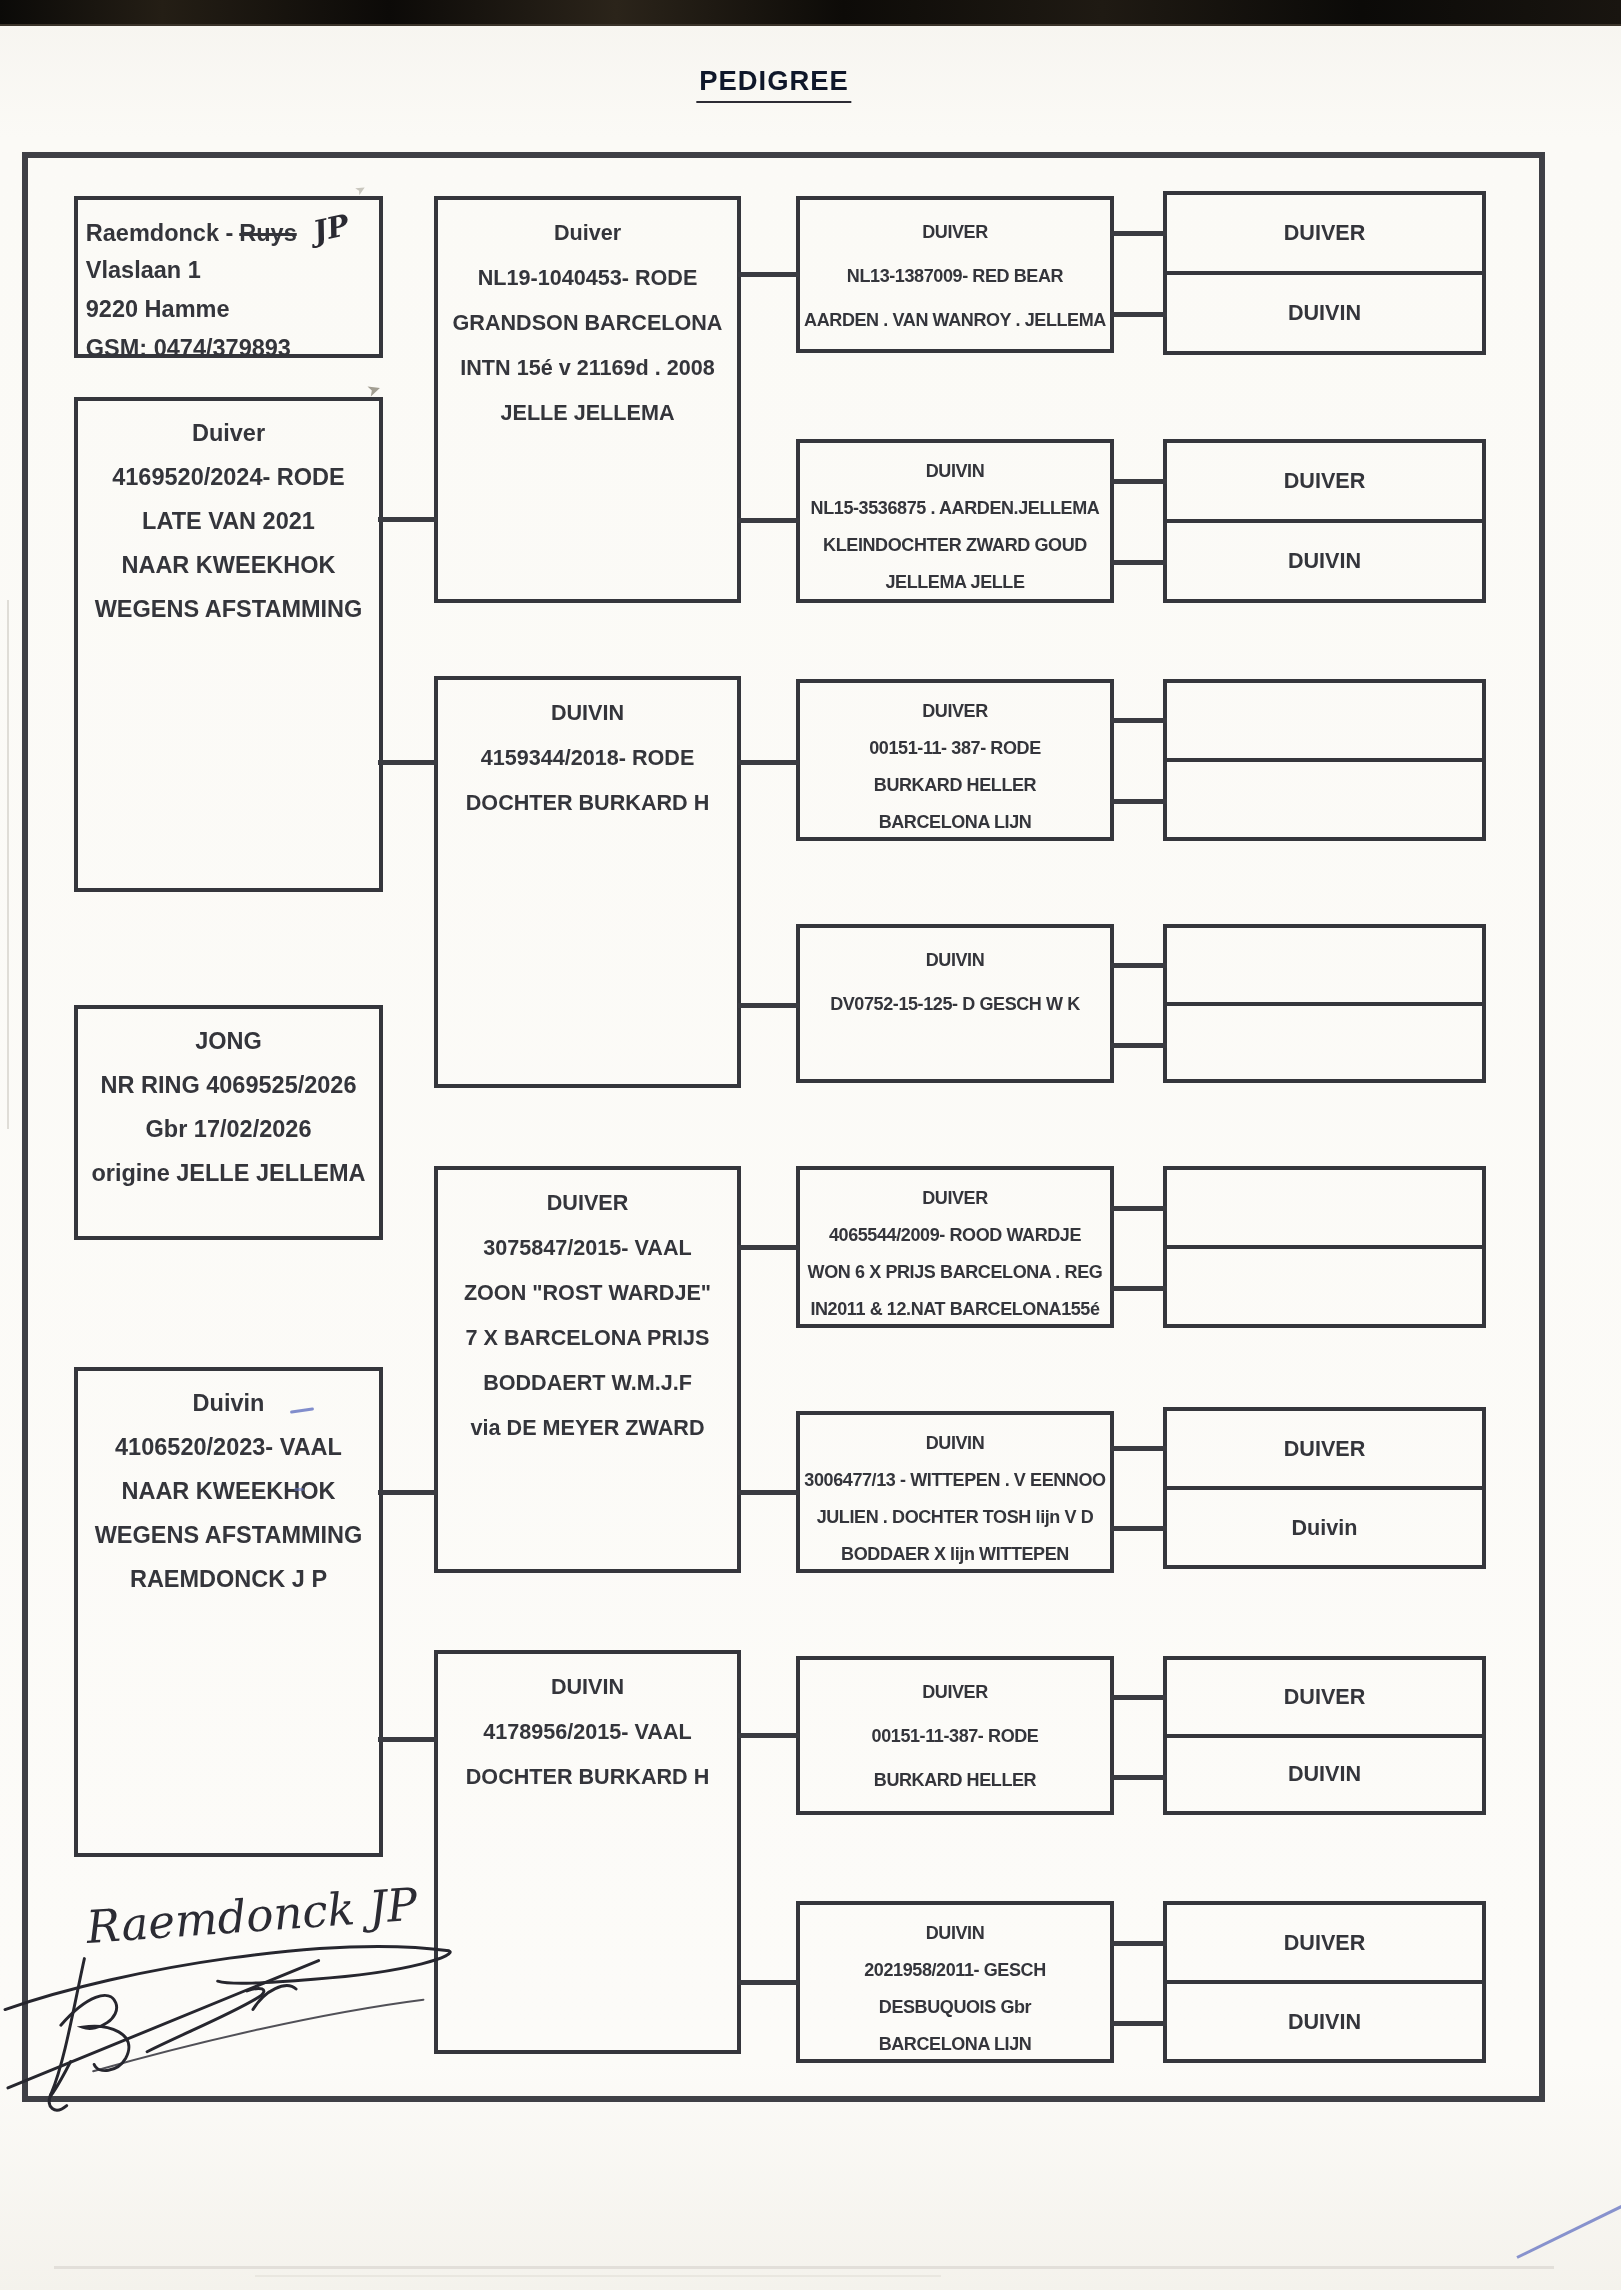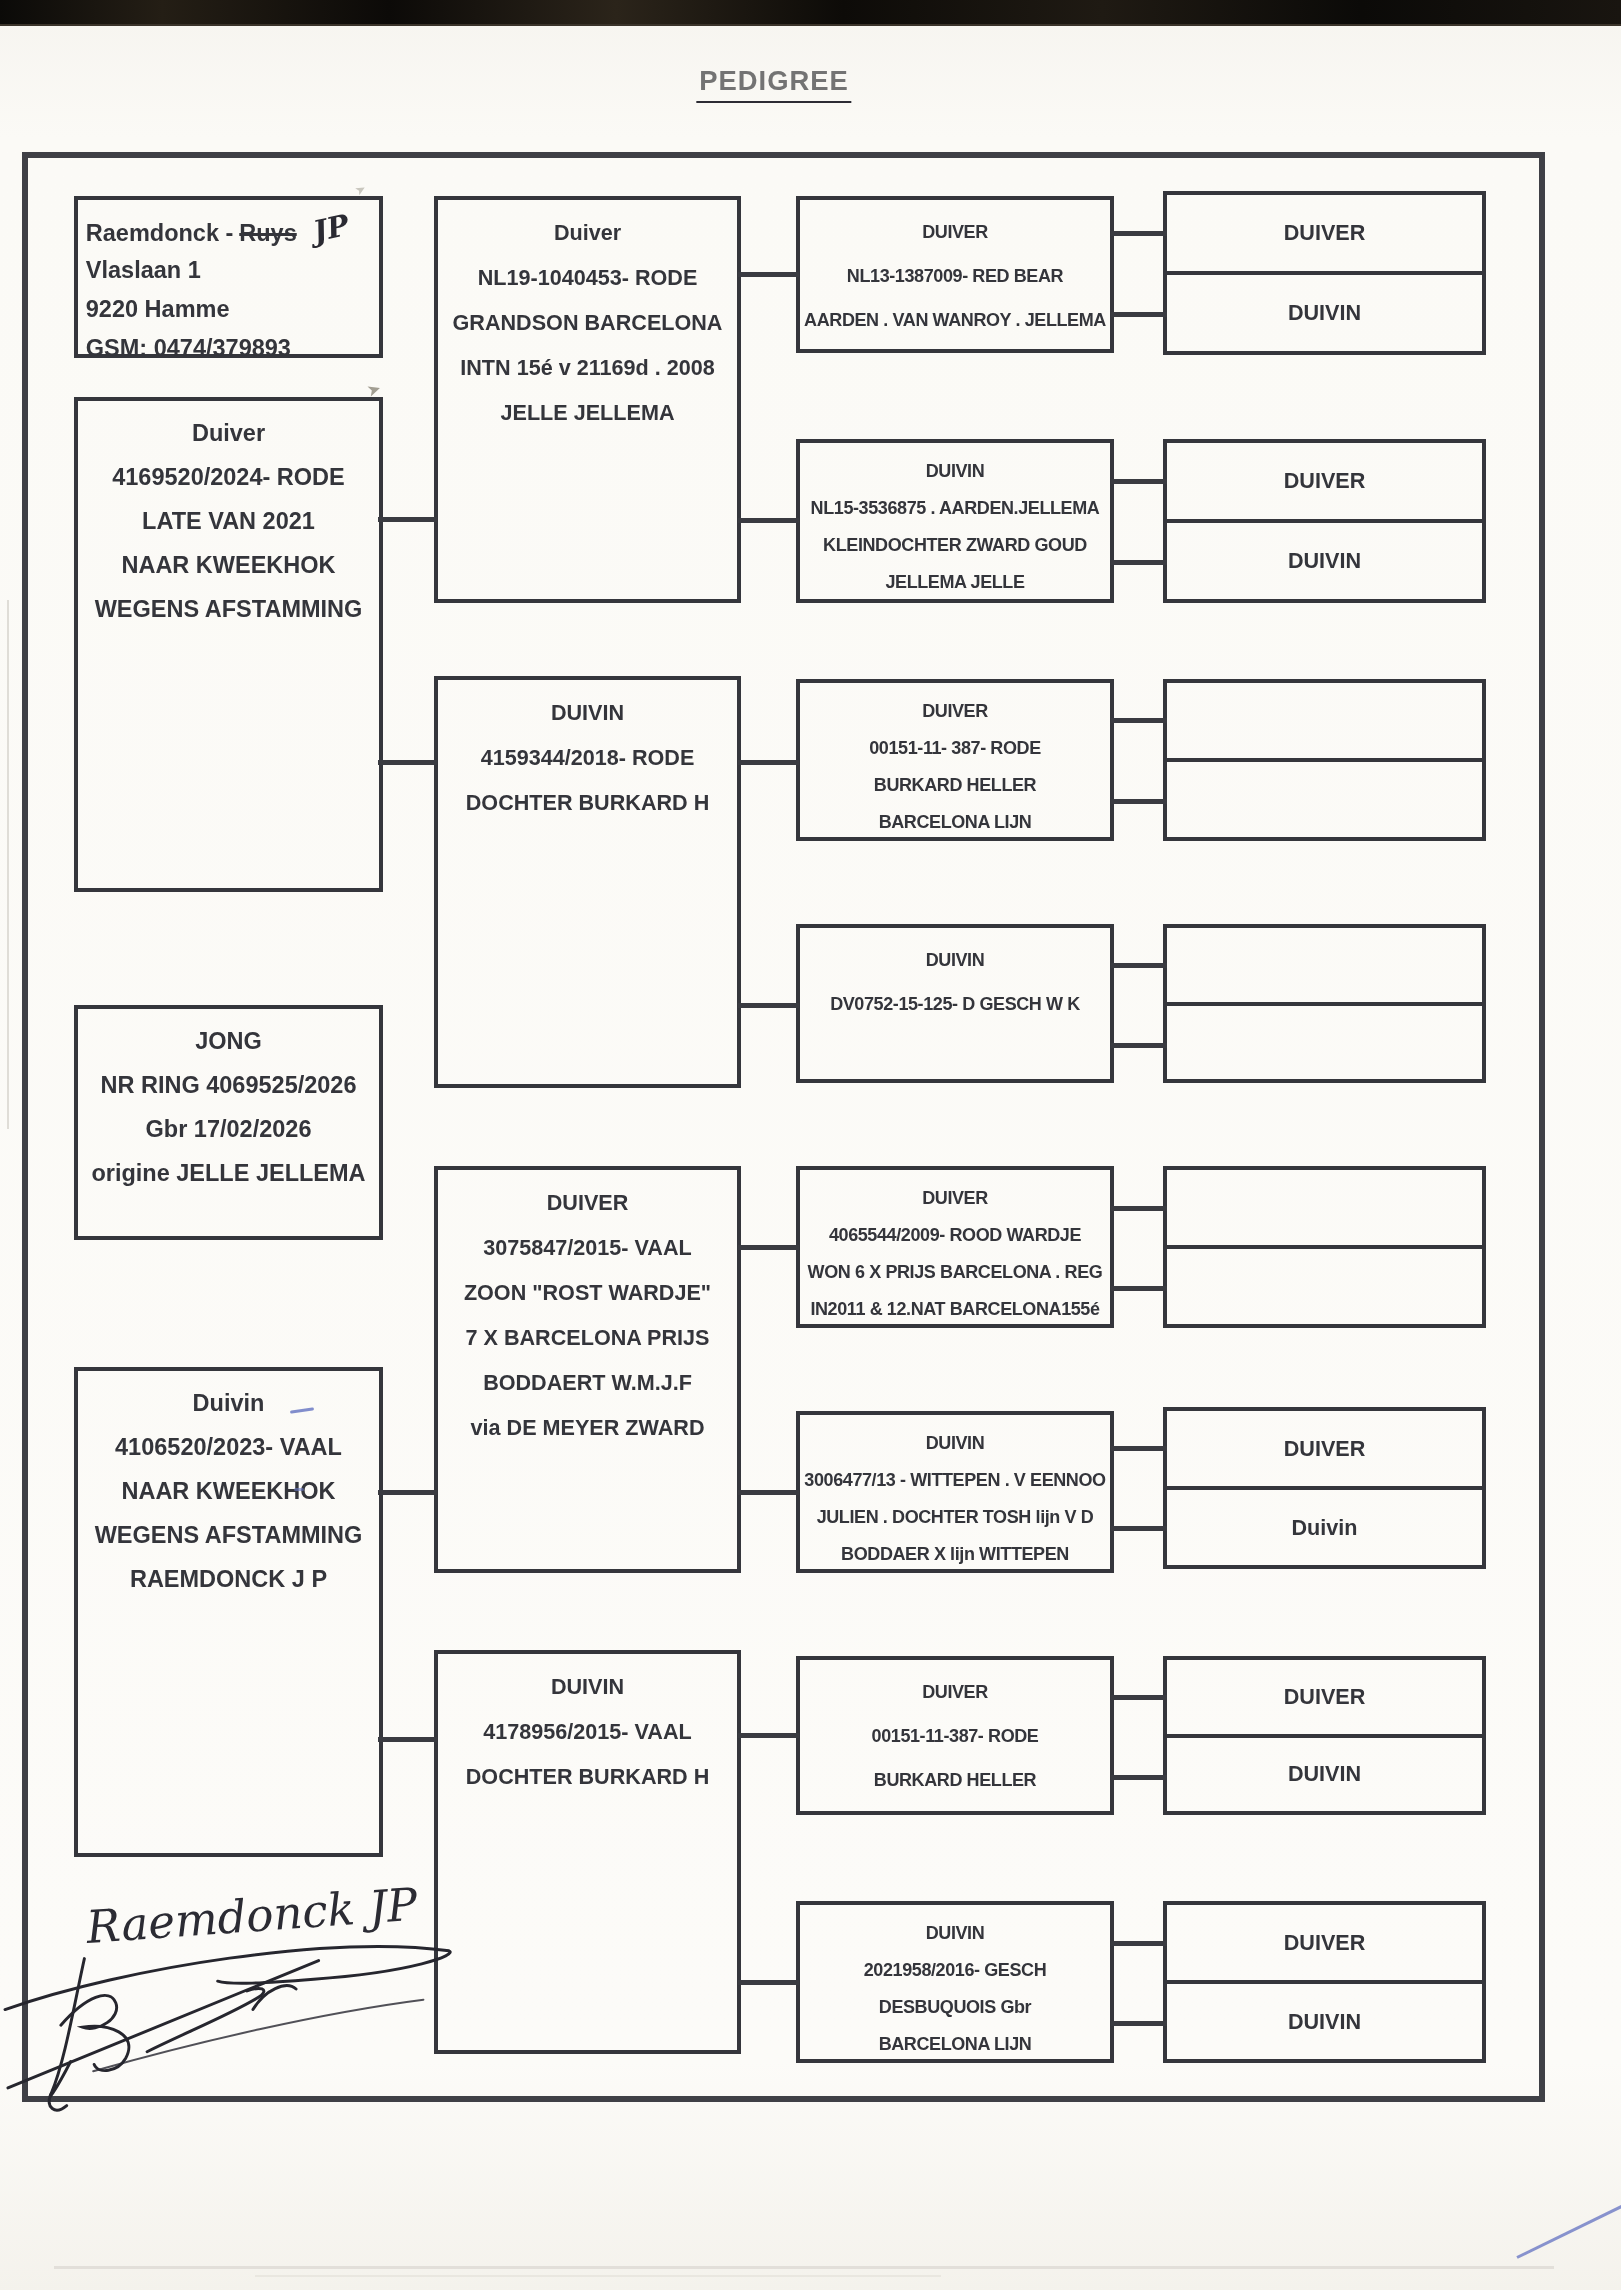--- a/index.html
+++ b/index.html
@@ -7,21 +7,21 @@
   html,body{ margin:0; padding:0; }
   body{
     width:1621px; height:2291px; position:relative; overflow:hidden;
     background:linear-gradient(180deg,#f6f4ef 0%,#fbfaf6 6%,#fcfbf8 90%,#f4f2ec 100%);
     font-family:"Liberation Sans",sans-serif; color:var(--ink);
   }
   .scan-top{ position:absolute; left:0; top:0; width:1621px; height:25.5px;
     background:linear-gradient(90deg,#0b0a08,#241e15 10%,#0c0a08 24%,#2b241a 38%,#0d0b08 52%,#1f1a13 68%,#0b0a08 84%,#191510 100%);
     border-bottom:2px solid #3a332a; }
   .title{ position:absolute; left:774px; top:65px; transform:translateX(-50%); margin:0;
-    font-size:27.4px; font-weight:700; letter-spacing:1px; color:#737373;
+    font-size:27.4px; font-weight:700; letter-spacing:1px; color:#0f172a;
     border-bottom:2.9px solid #2c2c34; padding:0 2.9px 3.9px; }
   .outer{ position:absolute; left:21.6px; top:152px; width:1523px; height:1950px;
     border:6.9px solid #3f4046; }
   .pbox{ position:absolute; border:4.9px solid #35363c; text-align:center; background:transparent; }
   .ln{ white-space:nowrap; font-weight:700; }
   .c1{ padding-top:9.8px; } .c1 .ln{ height:44px; line-height:44px; font-size:23.5px; }
   .g2{ padding-top:9.8px; } .g2 .ln{ height:45px; line-height:45px; font-size:21.6px; }
   .g3{ padding-top:9.8px; } .g3 .ln{ height:44px; line-height:44px; font-size:18px; letter-spacing:-0.4px; }
   .g3.l4 .ln{ height:37px; line-height:37px; }
   .owner{ padding:11.8px 0 0 7.8px; text-align:left; }
@@ -145,21 +145,21 @@
     <div class="ln">JULIEN . DOCHTER TOSH lijn V  D</div>
     <div class="ln">BODDAER X lijn WITTEPEN</div>
   </div>
 <div class="pbox g3" style="left:796px;top:1656px;width:318px;height:159px">
     <div class="ln">DUIVER</div>
     <div class="ln">00151-11-387- RODE</div>
     <div class="ln">BURKARD HELLER</div>
   </div>
 <div class="pbox g3 l4" style="left:796px;top:1901px;width:318px;height:162px">
     <div class="ln">DUIVIN</div>
-    <div class="ln">2021958/2016- GESCH</div>
+    <div class="ln">2021958/2011- GESCH</div>
     <div class="ln">DESBUQUOIS Gbr</div>
     <div class="ln">BARCELONA  LIJN</div>
   </div>
 
 <div class="pbox pair" style="left:1163px;top:191px;width:323px;height:164px">
   <div class="half top">
       <span>DUIVER</span>
     </div>
   <div class="half">
       <span>DUIVIN</span>

